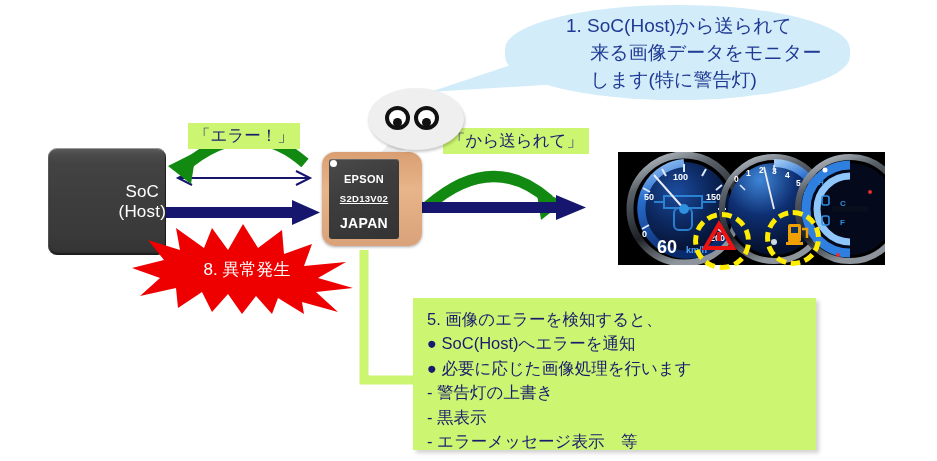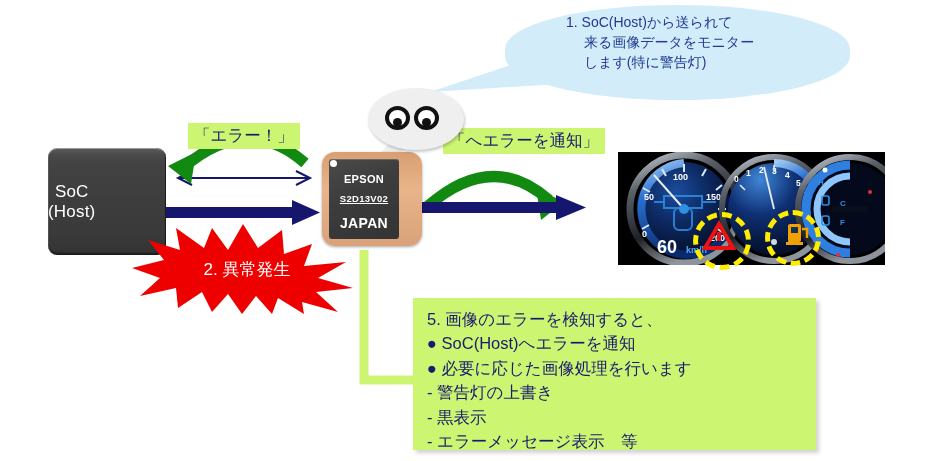--- a/index.html
+++ b/index.html
@@ -29,21 +29,21 @@
     border-radius: 9px;
     background:
       linear-gradient(180deg,#5e5e5e 0%, #4b4b4b 6%, #434343 14%,
                       #3d3d3d 50%, #3a3a3a 80%, #333333 100%);
     box-shadow: inset 0 1px 0 rgba(255,255,255,.38),
                 inset 1px 0 0 rgba(255,255,255,.16),
                 inset -1px 0 0 rgba(0,0,0,.45),
                 inset 0 -2px 2px rgba(0,0,0,.5);
     display: flex;
     align-items: center;
-    justify-content: flex-start;
+    justify-content: flex-end;
   }
   #soc-label {
     color: #ffffff;
     font-size: 17px;
     line-height: 1.16;
     text-align: center;
     letter-spacing: .2px;
     white-space: pre-line;
   }
 
@@ -95,21 +95,21 @@
   #bubble-blue {
     left: 505px; top: 5px;
     width: 345px; height: 95px;
     background: #d3ecf9;
     border-radius: 50%/46%;
   }
   #bubble-blue-text {
     left: 566px; top: 13px;
     width: 280px;
     color: #1f3a93;
-    font-size: 14px;
+    font-size: 19px;
     line-height: 1.42;
     white-space: pre-line;
   }
   #bubble-eyes {
     left: 368px; top: 88px;
     width: 96px; height: 62px;
     background: #efefef;
     border-radius: 50%/50%;
     box-shadow: 1px 2px 3px rgba(0,0,0,.22);
   }
@@ -224,21 +224,21 @@
 
   <div class="abs" id="chip-block">
     <div class="abs" id="chip-die"></div>
     <div class="abs" id="chip-pin1"></div>
     <div class="abs chip-text" id="chip-line-1">EPSON</div>
     <div class="abs chip-text" id="chip-line-2">S2D13V02</div>
     <div class="abs chip-text" id="chip-line-3">JAPAN</div>
   </div>
 
   <div class="abs green-label" id="label-error">「エラー！」</div>
-  <div class="abs green-label" id="label-overwrite">「へエラーを通知」</div>
+  <div class="abs green-label" id="label-overwrite">「から送られて」</div>
 
   <div class="abs" id="bubble-blue"></div>
   <div class="abs" id="bubble-blue-text">1. SoC(Host)から送られて
 　 来る画像データをモニター
 　 します(特に警告灯)</div>
 
   <div class="abs" id="bubble-eyes">
     <div class="abs eye" id="eye-left">
       <div class="abs pupil"></div>
     </div>
@@ -246,21 +246,21 @@
       <div class="abs pupil"></div>
     </div>
   </div>
 
   <svg class="abs" id="starburst" viewBox="0 0 222 92">
     <polygon fill="#ee0000" points="
       111,2 126,26 150,8 152,32 180,22 172,44 214,40 186,56 221,66 184,70
       206,90 170,80 172,92 146,76 140,92 124,74 110,92 96,72 80,90 70,70
       46,86 44,66 8,74 28,56 0,46 32,38 16,18 48,28 44,6 72,26 80,6 96,28"></polygon>
   </svg>
-  <div class="abs" id="starburst-text">2. 異常発生</div>
+  <div class="abs" id="starburst-text">8. 異常発生</div>
 
   <div class="abs" id="info-box">
     <div id="info-box-body">5. 画像のエラーを検知すると、
 ● SoC(Host)へエラーを通知
 ● 必要に応じた画像処理を行います
   - 警告灯の上書き
   - 黒表示
   - エラーメッセージ表示　等</div>
   </div>
 

